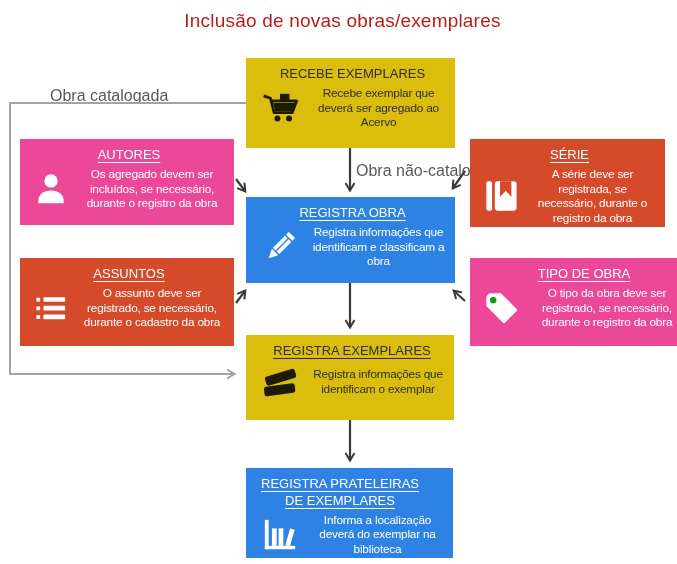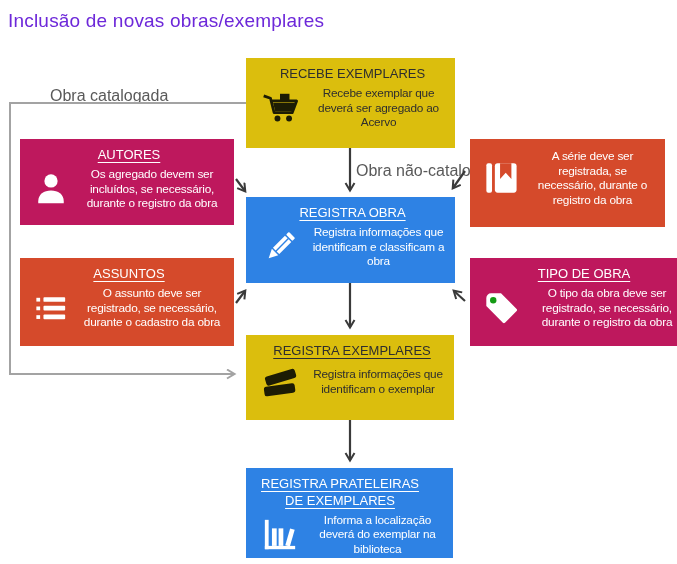--- a/index.html
+++ b/index.html
@@ -1,29 +1,29 @@
 <!DOCTYPE html>
 <html><head>
 <meta charset="utf-8">
 <style>
   html,body{margin:0;padding:0;background:#fff;}
   .stage{
     position:relative;width:677px;height:564px;background:#ffffff;overflow:hidden;
     font-family:"Liberation Sans","DejaVu Sans",sans-serif;
   }
   .diagram-title{
-    position:absolute;left:0;right:0;top:10px;text-align:left;
-    font-size:19px;color:#6d28d9;letter-spacing:0.2px;padding-left:8px;
+    position:absolute;left:0;right:0;top:10px;text-align:center;
+    font-size:19px;color:#b91c1c;letter-spacing:0.2px;padding-left:8px;
   }
   .node{
     position:absolute;box-sizing:border-box;
     padding:8px 8px 6px 12px;color:#ffffff;
   }
   .c-yellow{background:#DBBE0D;color:#2E2E2E;}
-  .c-green{background:#be185d;}
+  .c-green{background:#ec4899;}
   .c-red{background:#D54A2B;}
   .c-blue{background:#2E82E4;}
   .node-title{
     font-size:13px;line-height:1.3;margin-bottom:3px;
     text-decoration:underline;text-underline-offset:3px;text-decoration-thickness:1px;text-align:center;
   }
   .no-underline{text-decoration:none;}
   .narrow-title{max-width:164px;}
   .node-body{display:flex;align-items:center;gap:8px;margin-top:2px;text-align:center;}
   .icon{flex:0 0 auto;width:44px;display:flex;justify-content:center;align-items:center;}
@@ -69,20 +69,21 @@
         <svg width="34" height="34" viewBox="0 0 36 36">
           <circle cx="18" cy="9.5" r="7" fill="#ffffff"></circle>
           <path d="M4.5 33 v-2 c0-7.5 6-11.5 13.5-11.5 s13.5 4 13.5 11.5 V33 z" fill="#ffffff"></path>
         </svg>
       </span>
       <div class="node-text">Os agregado devem ser incluídos, se necessário, durante o registro da obra</div>
     </div>
   </div>
 
   <div class="node c-red col-side" style="left:470px;top:139px;width:195px;height:88px">
+    <div class="node-title">SÉRIE</div>
     <div class="node-body">
       <span class="icon">
         <svg width="34" height="34" viewBox="0 0 36 36">
           <rect x="2.5" y="2.5" width="6" height="31" rx="2" fill="#ffffff"></rect>
           <rect x="11.5" y="2.5" width="23" height="31" rx="3" fill="#ffffff"></rect>
           <path d="M17 2.5 h12 v16.5 l-6 -6.5 -6 6.5 z" fill="#D54A2B"></path>
         </svg>
       </span>
       <div class="node-text">A série deve ser registrada, se necessário, durante o registro da obra</div>
     </div>

